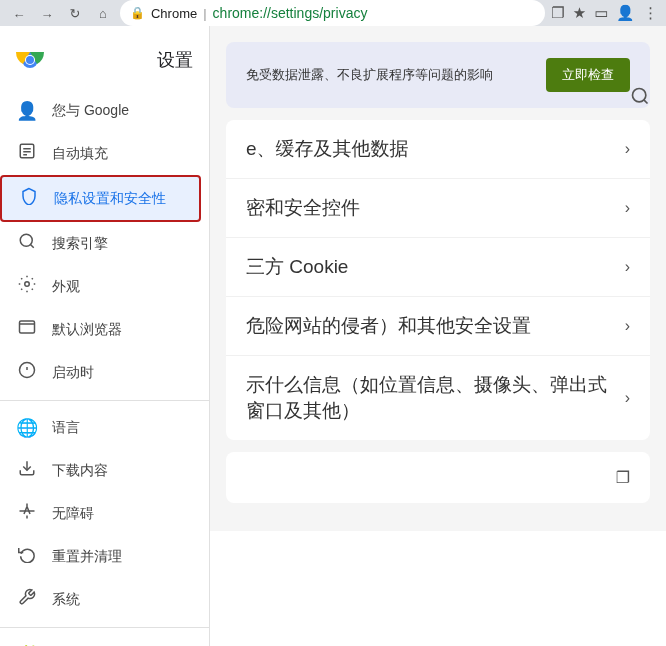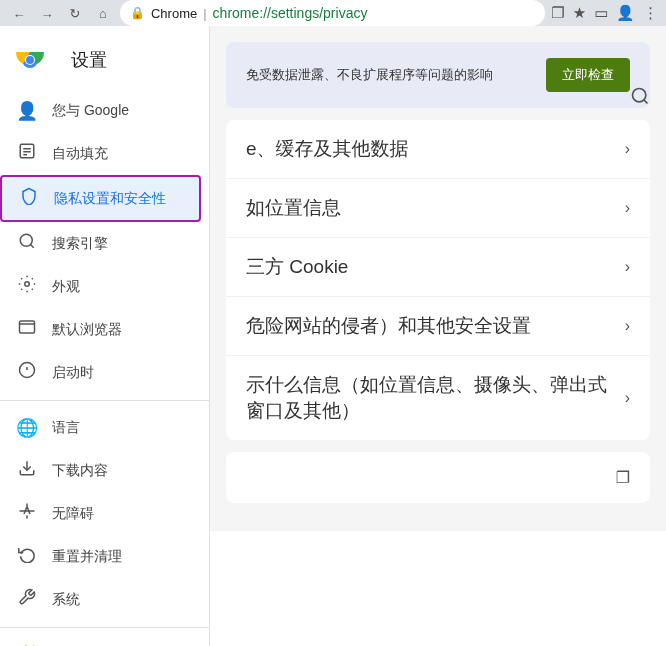--- a/index.html
+++ b/index.html
@@ -91,22 +91,23 @@
       background: white;
       border-right: 1px solid #e0e0e0;
       flex-shrink: 0;
       padding-top: 8px;
       overflow-y: auto;
     }
 
     .sidebar-header {
       display: flex;
       align-items: center;
-      gap: 27px;
+      gap: 12px;
       padding: 12px 16px 16px;
+      justify-content: space-between;
     }
 
     .chrome-logo {
       width: 28px;
       height: 28px;
     }
 
     .settings-title {
       font-size: 18px;
       font-weight: 400;
@@ -121,21 +122,21 @@
       cursor: pointer;
       color: #444;
       font-size: 14px;
       border-radius: 0 24px 24px 0;
       margin-right: 8px;
     }
 
     .sidebar-item.active {
       background: #e8f0fe;
       color: #1a73e8;
-      border: 2px solid #a21caf;
+      border: 2px solid #b91c1c;
       border-radius: 4px;
       justify-content: space-between;
     }
 
     .sidebar-item.active .item-icon {
       color: #1a73e8;
     }
 
     .item-icon {
       font-size: 18px;
@@ -424,21 +425,21 @@
             <button class="check-btn">立即检查</button>
           </div>
         </div>
 
         <div class="card">
           <div class="menu-item">
             <span class="menu-item-text">e、缓存及其他数据</span>
             <span class="chevron">›</span>
           </div>
           <div class="menu-item">
-            <span class="menu-item-text">如位置信息</span>
+            <span class="menu-item-text">密和安全控件</span>
             <span class="chevron">›</span>
           </div>
           <div class="menu-item">
             <span class="menu-item-text">三方 Cookie</span>
             <span class="chevron">›</span>
           </div>
           <div class="menu-item">
             <span class="menu-item-text">危险网站的侵者）和其他安全设置</span>
             <span class="chevron">›</span>
           </div>

